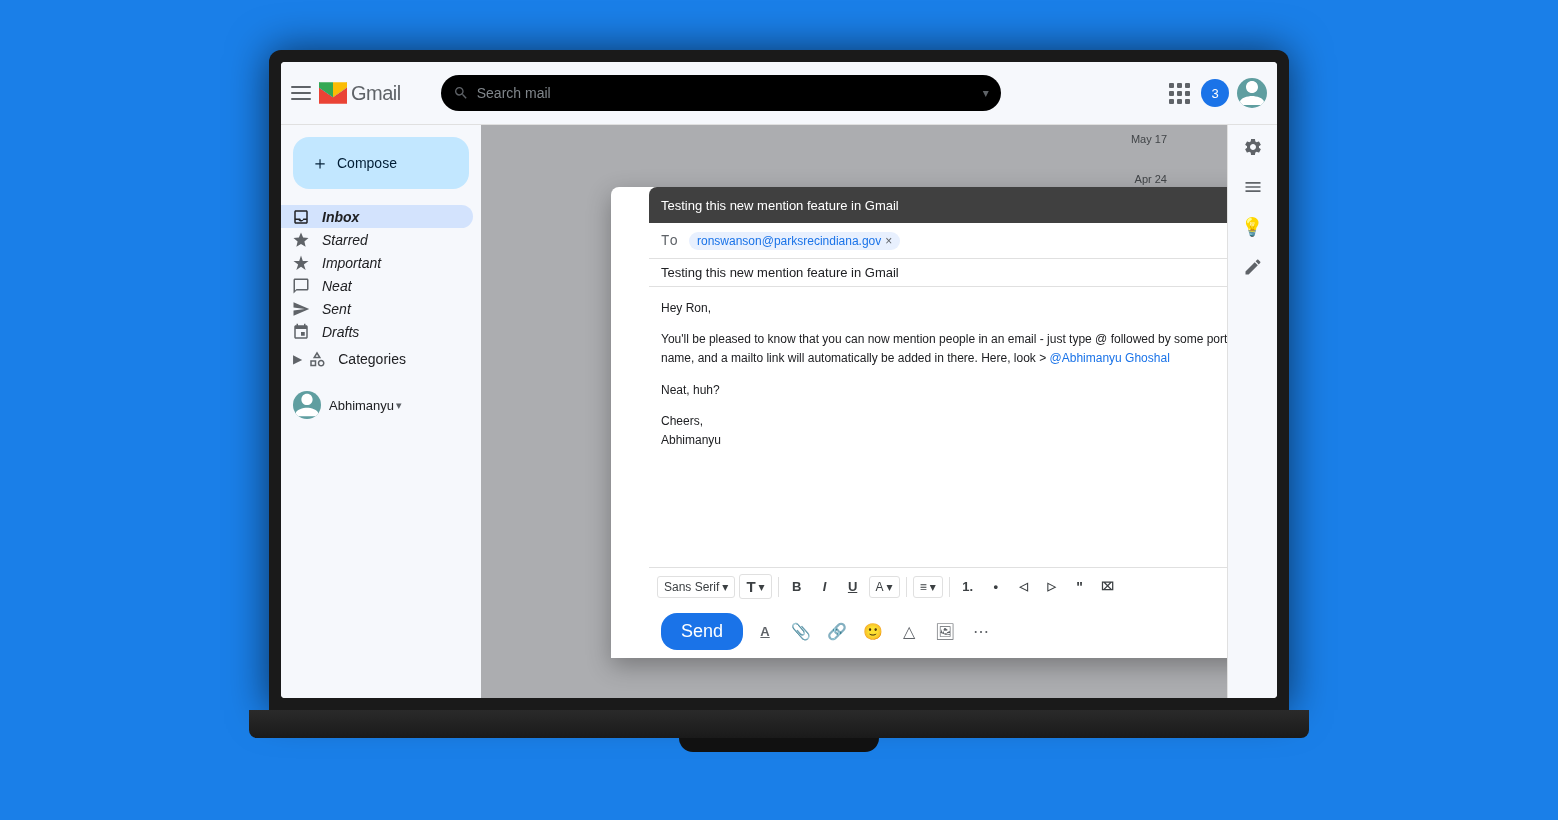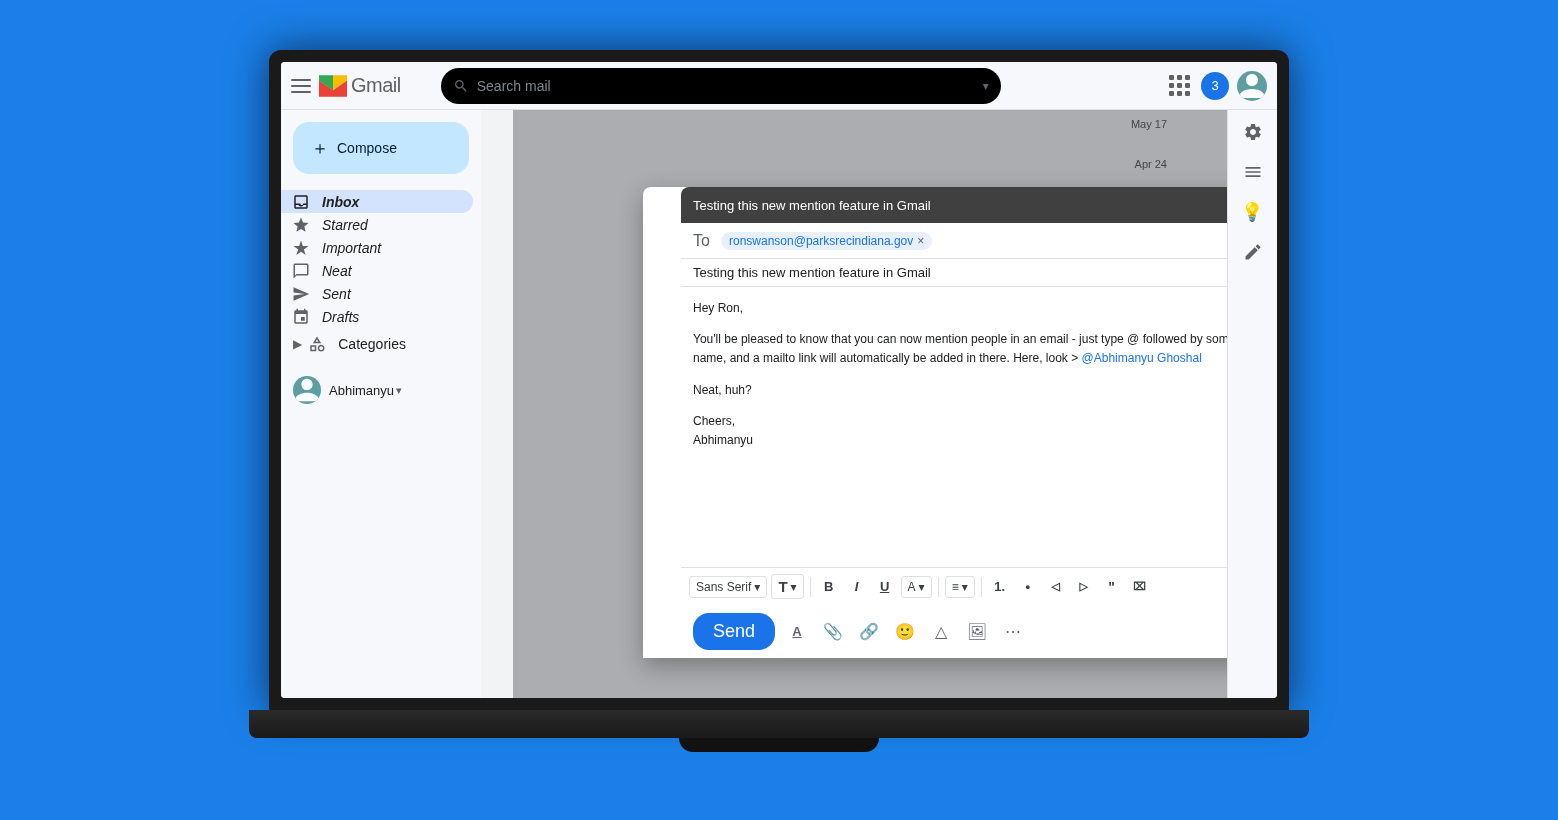--- a/index.html
+++ b/index.html
@@ -65,21 +65,21 @@
       flex-direction: column;
       background: #f1f3f4;
       position: relative;
     }
 
     
     .gmail-topbar {
       display: flex;
       align-items: center;
       background: #f6f8fc;
-      height: 48px;
+      height: 63px;
       padding: 0 10px;
       border-bottom: 1px solid #e0e0e0;
       flex-shrink: 0;
     }
 
     .hamburger-icon {
       width: 20px;
       height: 14px;
       display: flex;
       flex-direction: column;
@@ -274,21 +274,20 @@
       margin-right: 8px;
       overflow: hidden;
     }
 
     
     .gmail-content {
       flex: 1;
       background: #f6f8fc;
       position: relative;
       overflow: hidden;
-      margin-left: 32px;
     }
 
     
     .compose-overlay {
       position: absolute;
       top: 0; left: 0; right: 0; bottom: 0;
       background: rgba(0,0,0,0.3);
       z-index: 10;
     }
 
@@ -326,24 +325,25 @@
 
     .compose-to-row {
       display: flex;
       align-items: center;
       padding: 4px 12px;
       border-bottom: 1px solid #e0e0e0;
       min-height: 36px;
     }
 
     .compose-to-label {
-      font-size: 16px;
+      font-size: 14px;
       color: #5f6368;
       margin-right: 8px;
       min-width: 20px;
+      font-family: Liberation Mono, monospace;
     }
 
     .compose-recipient-chip {
       display: flex;
       align-items: center;
       background: #e8f0fe;
       border-radius: 12px;
       padding: 2px 8px;
       font-size: 12px;
       color: #1a73e8;

